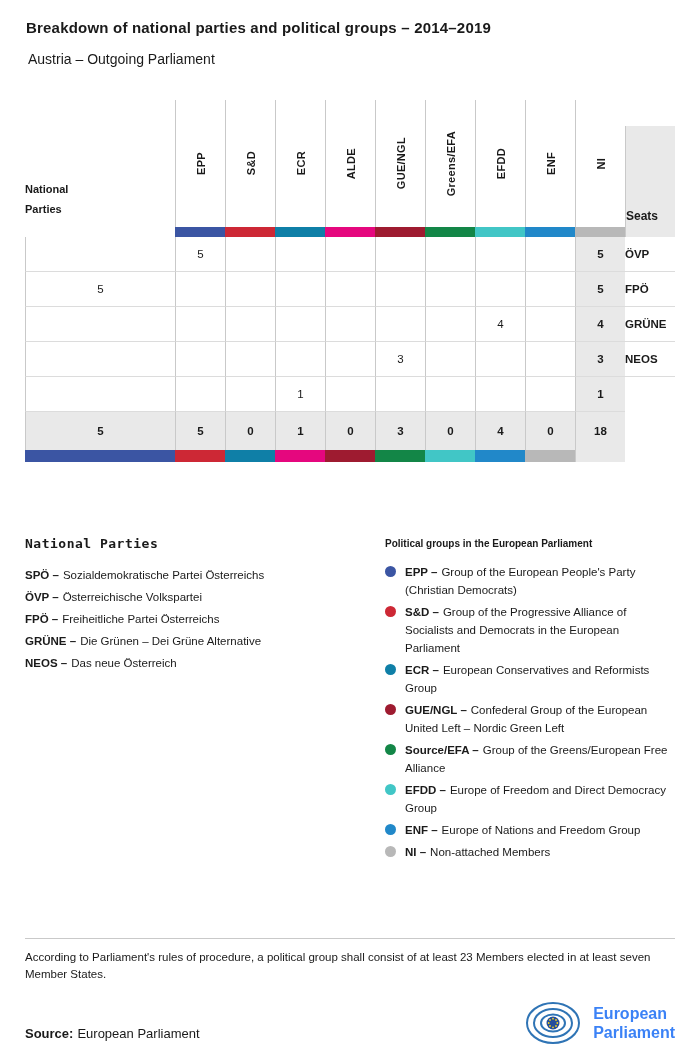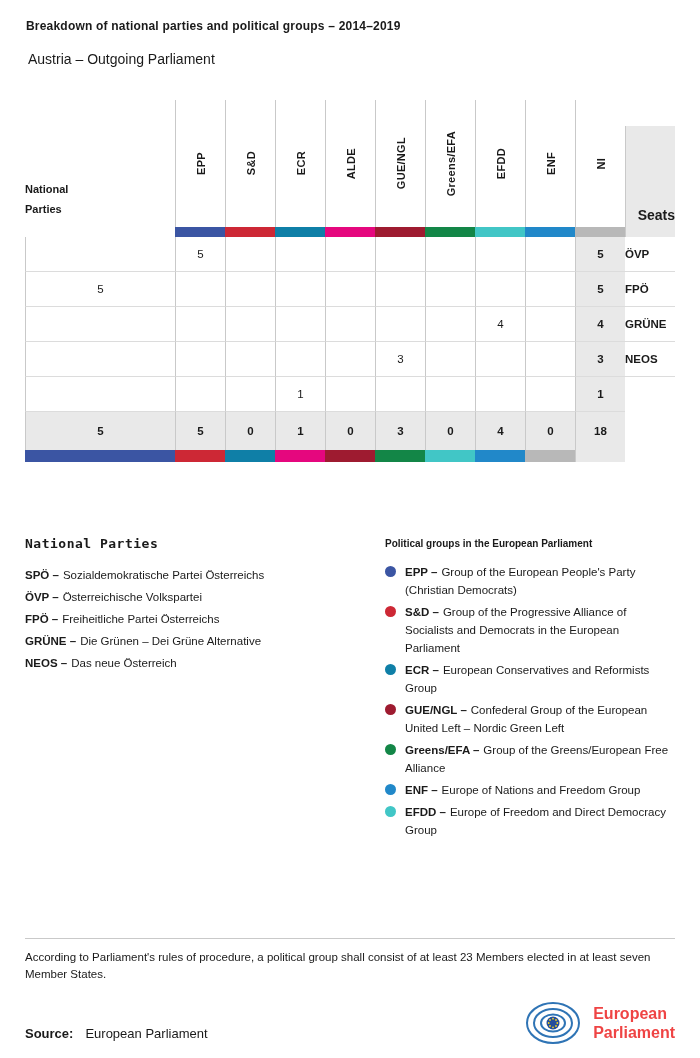--- a/index.html
+++ b/index.html
@@ -1,37 +1,37 @@
 <!DOCTYPE html>
 <html><head>
 <meta charset="utf-8">
 <style>
   html, body { margin:0; padding:0; background:#fff; }
   body { width:700px; height:1058px; font-family:"Liberation Sans", sans-serif; color:#1a1a1a; }
   .page { position:relative; width:700px; height:1058px; overflow:hidden; }
   * { box-sizing:border-box; }
 
-  .title { position:absolute; left:26px; top:19px; margin:0; font-size:12px; font-weight:700; letter-spacing:0.2px; }
+  .title { position:absolute; left:26px; top:19px; margin:0; font-size:15px; font-weight:700; letter-spacing:0.2px; }
   .subtitle { position:absolute; left:28px; top:51px; font-size:14px; }
 
   
   .tbl {
     position:absolute; left:25px; top:100px;
     display:grid;
     grid-template-columns:150px repeat(9,50px) 50px;
     grid-template-rows:127px 10px repeat(5,35px) 38px 12px;
     width:650px;
   }
   .c { min-width:0; }
   .gc { border-left:1px solid #c9c9c9; }
   .sc { background:#e9e9e9; border-left:1px solid #c9c9c9; }
   .hcol { display:flex; align-items:center; justify-content:center; }
   .vtext { writing-mode:vertical-rl; transform:rotate(180deg); font-size:11px; font-weight:700; letter-spacing:0.3px; white-space:nowrap; }
   .corner { display:flex; flex-direction:column; justify-content:flex-end; padding-bottom:8px; font-size:11px; font-weight:700; line-height:20px; }
-  .seats-head { display:flex; align-items:flex-end; justify-content:flex-end; padding-bottom:4px; font-size:14px; font-weight:700;margin-top:26px; }
+  .seats-head { display:flex; align-items:flex-end; justify-content:flex-start; padding-bottom:4px; font-size:12px; font-weight:700;margin-top:26px; }
   .pname { display:flex; align-items:center; font-size:11.5px; font-weight:700; }
   .num  { display:flex; align-items:center; justify-content:center; font-size:11.5px; }
   .seat { display:flex; align-items:center; justify-content:center; font-size:11.5px; font-weight:700; }
   .tot  { background:#e9e9e9; display:flex; align-items:center; justify-content:center; font-size:11.5px; font-weight:700; }
   .tseat{ display:flex; align-items:center; justify-content:center; font-size:11.5px; font-weight:700; }
   .rl { border-bottom:1px solid #dcdcdc; }
 
   
   .legends { position:absolute; left:25px; top:536px; width:650px; display:flex; }
   .legL { width:360px; }
@@ -40,23 +40,23 @@
   .abbr { font-weight:700; margin-right:4px; }
   .legR { width:290px; }
   .legR h3 { margin:2px 0 14px 0; font-size:10px; font-weight:700; }
   .litem { display:flex; margin-bottom:4px; }
   .dot { width:11px; height:11px; border-radius:50%; flex:none; margin:3px 9px 0 0; }
   .ltext { font-size:11.5px; line-height:18px; }
 
   
   .note { position:absolute; left:25px; top:938px; width:650px; border-top:1px solid #c9c9c9; padding-top:10px; font-size:11.5px; line-height:17px; }
   .source { position:absolute; left:25px; top:1026px; font-size:13px; }
-  .source b { margin-right:12px;text-align:right; }
+  .source b { margin-right:4px;text-align:right; }
   .logo { position:absolute; right:25px; top:1000px; display:flex; align-items:center; }
-  .logo-text { margin-left:12px; font-size:16px; font-weight:700; color:#ef4444; line-height:19px; }
+  .logo-text { margin-left:12px; font-size:16px; font-weight:700; color:#3b82f6; line-height:19px; }
 </style>
 </head>
 <body>
 
 <div class="page">
 
   <h1 class="title">Breakdown of national parties and political groups – 2014–2019</h1>
   <div class="subtitle">Austria – Outgoing Parliament</div>
 
   <div class="tbl">
@@ -215,29 +215,33 @@
       <div class="litem">
         <span class="dot" style="background-color: rgb(15, 127, 167);"></span>
         <div class="ltext"><span class="abbr">ECR –</span><span>European Conservatives and Reformists Group</span></div>
       </div>
       <div class="litem">
         <span class="dot" style="background-color: rgb(158, 27, 48);"></span>
         <div class="ltext"><span class="abbr">GUE/NGL –</span><span>Confederal Group of the European United Left – Nordic Green Left</span></div>
       </div>
       <div class="litem">
         <span class="dot" style="background-color: rgb(19, 134, 71);"></span>
-        <div class="ltext"><span class="abbr">Greens/EFA –</span><span>Group of the Greens/European Free Alliance</span></div>
+        <div class="ltext"><span class="abbr">Source/EFA –</span><span>Group of the Greens/European Free Alliance</span></div>
+      </div>
+      <div class="litem">
+        <span class="dot" style="background-color: rgb(65, 198, 198);"></span>
+        <div class="ltext"><span class="abbr">EFDD –</span><span>Europe of Freedom and Direct Democracy Group</span></div>
       </div>
       <div class="litem">
         <span class="dot" style="background-color: rgb(33, 136, 201);"></span>
         <div class="ltext"><span class="abbr">ENF –</span><span>Europe of Nations and Freedom Group</span></div>
       </div>
       <div class="litem">
-        <span class="dot" style="background-color: rgb(65, 198, 198);"></span>
-        <div class="ltext"><span class="abbr">EFDD –</span><span>Europe of Freedom and Direct Democracy Group</span></div>
+        <span class="dot" style="background-color: rgb(184, 184, 184);"></span>
+        <div class="ltext"><span class="abbr">NI –</span><span>Non-attached Members</span></div>
       </div>
     </div>
   </div>
 
   <div class="note">According to Parliament's rules of procedure, a political group shall consist of at least 23 Members elected in at least seven Member States.</div>
 
   <div class="source">
     <b>Source:</b><span>European Parliament</span>
   </div>
 

